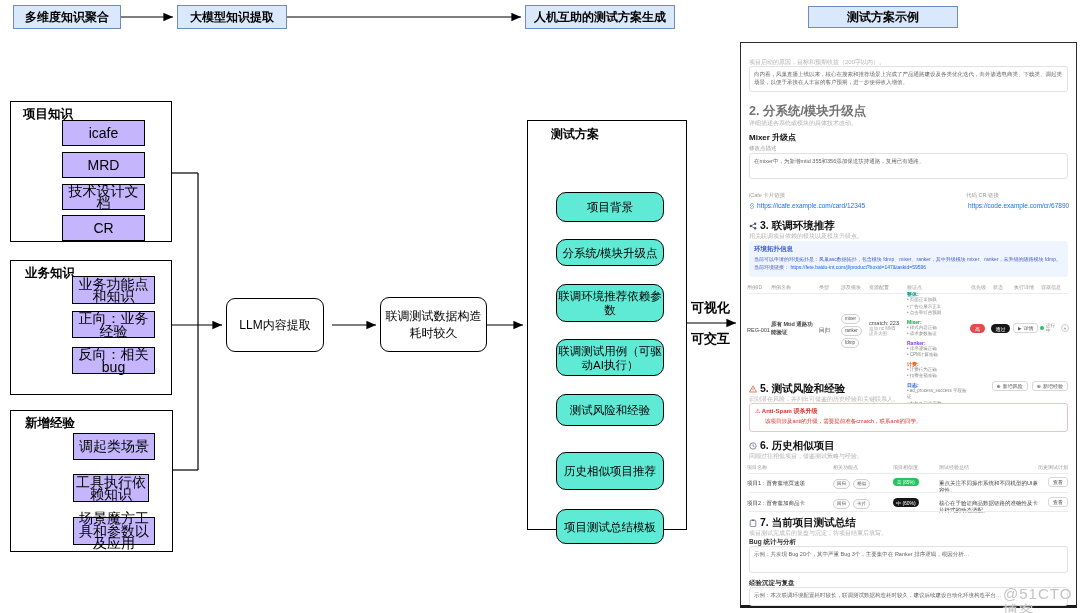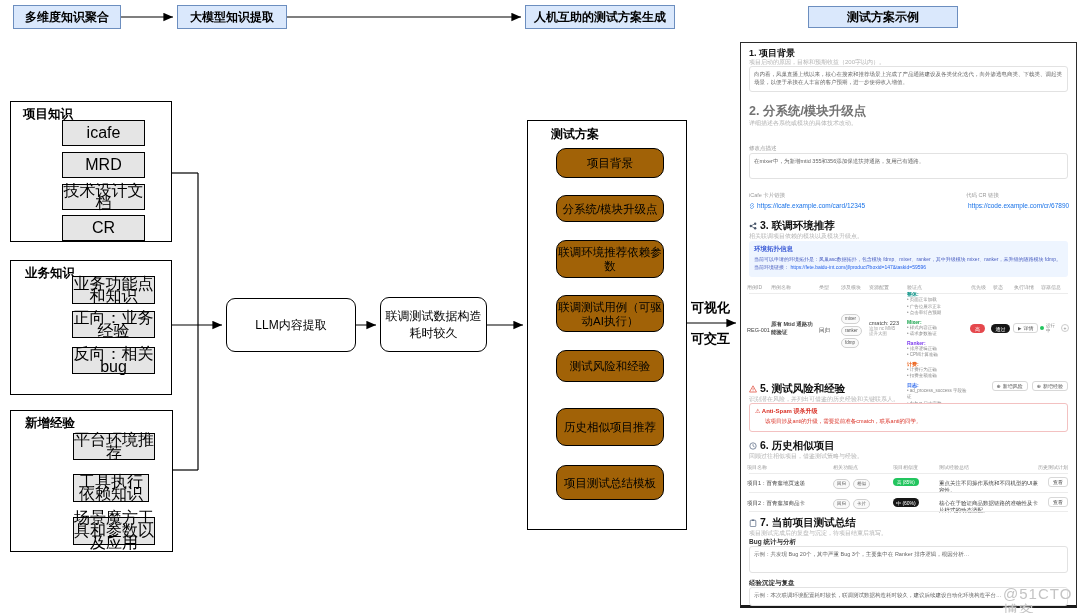--- a/index.html
+++ b/index.html
@@ -7,26 +7,26 @@
   body { font-family:"Liberation Sans","DejaVu Sans",sans-serif; }
   .canvas { position:relative; width:1080px; height:613px; background:#fff; overflow:hidden; }
   .abs { position:absolute; }
   .overlay { left:0; top:0; width:1080px; height:613px; pointer-events:none; }
 
   
   .step { background:#dae8fc; border:1px solid #6c8ebf; display:flex; align-items:center; justify-content:center;
           font-size:12px; font-weight:700; color:#000; }
   .group { border:1px solid #000; background:#fff; }
   .group-label { position:absolute; font-size:12.5px; font-weight:700; color:#000; }
-  .node { border:1px solid #000; background:#e5e5e5; display:flex; align-items:center; justify-content:center;
-          text-align:center; font-size:16px; line-height:12.5px; color:#000; }
+  .node { border:1px solid #000; background:#c4b5fd; display:flex; align-items:center; justify-content:center;
+          text-align:center; font-size:14px; line-height:12.5px; color:#000; }
   .rnode { border:1px solid #000; border-radius:9px; background:#fff; display:flex; align-items:center;
            justify-content:center; text-align:center; font-size:12px; color:#000; }
-  .plan-item { border:1px solid #000; border-radius:10px; background:#a16207; display:flex; align-items:center;
-               justify-content:center; text-align:center; font-size:11.5px; line-height:14px; color:#000; }
+  .plan-item { border:1px solid #000; border-radius:10px; background:#5eead4; display:flex; align-items:center;
+               justify-content:center; text-align:center; font-size:11.5px; line-height:14px; color:#000;margin-top:44px; }
   .bridge-label { font-size:13px; font-weight:600; color:#000; }
 
   
   .doc { border:1px solid #2b2b2b; border-bottom:3px solid #1a1a1a; background:#fff; }
   .doc .abs { left:8px; right:8px; }
   .doc-h1 { font-size:9px; font-weight:700; color:#111; }
   .doc-h2 { font-size:12.5px; font-weight:700; color:#737373; }
   .doc-h3 { font-size:10.5px; font-weight:700; color:#111; display:flex; align-items:center; gap:3px; }
   .doc-sub { font-size:6px; color:#b3b3b3; }
   .doc-box { border:1px solid #e2e2e2; border-radius:3px; background:#fff; padding:3px 4px; font-size:5.5px;
@@ -99,48 +99,48 @@
   <div class="abs node" style="left:62px;top:215px;width:83px;height:26px">CR</div>
 
   <div class="abs group" style="left:10px;top:260px;width:162px;height:135px"></div>
   <div class="group-label" style="left:25px;top:265px">业务知识</div>
   <div class="abs node" style="left:72px;top:276px;width:83px;height:28px">业务功能点和知识</div>
   <div class="abs node" style="left:72px;top:311px;width:83px;height:27px">正向：业务经验</div>
   <div class="abs node" style="left:72px;top:347px;width:83px;height:27px">反向：相关bug</div>
 
   <div class="abs group" style="left:10px;top:410px;width:163px;height:142px"></div>
   <div class="group-label" style="left:25px;top:415px">新增经验</div>
-  <div class="abs node" style="left:73px;top:433px;width:82px;height:27px">平台环境推荐</div>
+  <div class="abs node" style="left:73px;top:433px;width:82px;height:27px">调起类场景</div>
   <div class="abs node" style="left:73px;top:474px;width:76px;height:28px">工具执行依赖知识</div>
   <div class="abs node" style="left:73px;top:517px;width:82px;height:28px">场景魔方工具和参数以及应用</div>
 
-  <div class="abs rnode" style="left:226px;top:298px;width:130px;height:54px">LLM内容提取</div>
+  <div class="abs rnode" style="left:226px;top:298px;width:98px;height:54px">LLM内容提取</div>
   <div class="abs rnode" style="left:380px;top:297px;width:107px;height:55px">联调测试数据构造耗时较久</div>
 
   <div class="abs group" style="left:527px;top:120px;width:160px;height:410px"></div>
   <div class="group-label" style="left:551px;top:126px;font-size:12px">测试方案</div>
   <div class="abs plan-item" style="left:556px;top:148px;width:108px;height:30px">项目背景</div>
   <div class="abs plan-item" style="left:556px;top:195px;width:108px;height:27px">分系统/模块升级点</div>
   <div class="abs plan-item" style="left:556px;top:295px;width:108px;height:37px">联调测试用例（可驱动AI执行）</div>
   <div class="abs plan-item" style="left:556px;top:240px;width:108px;height:38px">联调环境推荐依赖参数</div>
   <div class="abs plan-item" style="left:556px;top:350px;width:108px;height:32px">测试风险和经验</div>
   <div class="abs plan-item" style="left:556px;top:408px;width:108px;height:38px">历史相似项目推荐</div>
   <div class="abs plan-item" style="left:556px;top:465px;width:108px;height:35px">项目测试总结模板</div>
 
   <div class="abs bridge-label" style="left:691px;top:299px">可视化</div>
   <div class="abs bridge-label" style="left:691px;top:330px">可交互</div>
 
   <div class="abs doc" style="left:740px;top:42px;width:337px;height:566px">
 
-    <div class="abs doc-h1" style="top:4px">1. 项目背景</div>
     <div class="abs doc-sub" style="top:15px">项目启动的原因，目标和预期收益（200字以内）。</div>
     <div class="abs doc-box" style="top:23px;height:26px">向内看，凤巢直播上线以来，核心在搜索和推荐场景上完成了产品通路建设及各类优化迭代，向外渗透电商类、下载类、调起类场景，以便于承接在人丰富的客户预期，进一步使得收入增值。</div>
 
     <div class="abs doc-h2" style="top:60px">2. 分系统/模块升级点</div>
     <div class="abs doc-sub" style="top:76px">详细描述各系统或模块的具体技术改动。</div>
+    <div class="abs" style="top:89px;font-size:8px;font-weight:700;color:#111">Mixer 升级点</div>
     <div class="abs gray-label" style="top:102px">修改点描述</div>
     <div class="abs doc-box" style="top:110px;height:26px">在mixer中，为新增mtid 355和356添加保送扶持通路，复用已有通路。</div>
 
     <div class="abs gray-label" style="top:149px;right:auto;width:150px">iCafe 卡片链接</div>
     <a class="abs link" style="top:159px;right:auto;width:170px" href="#">
       <svg width="6" height="6" viewBox="0 0 10 10">
           <path d="M4 6 L6.5 3.5 M3 5 a2 2 0 0 1 0-2.8 l1.2-1.2 a2 2 0 0 1 2.8 2.8 M7 5 a2 2 0 0 1 0 2.8 l-1.2 1.2 a2 2 0 0 1 -2.8-2.8" fill="none" stroke="#1a73e8" stroke-width="1"></path>
         </svg>
       <span>https://icafe.example.com/card/12345</span>
     </a>

